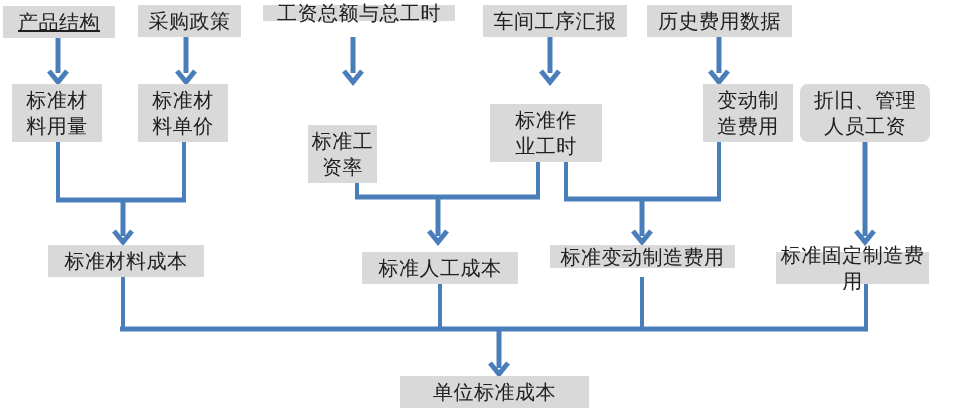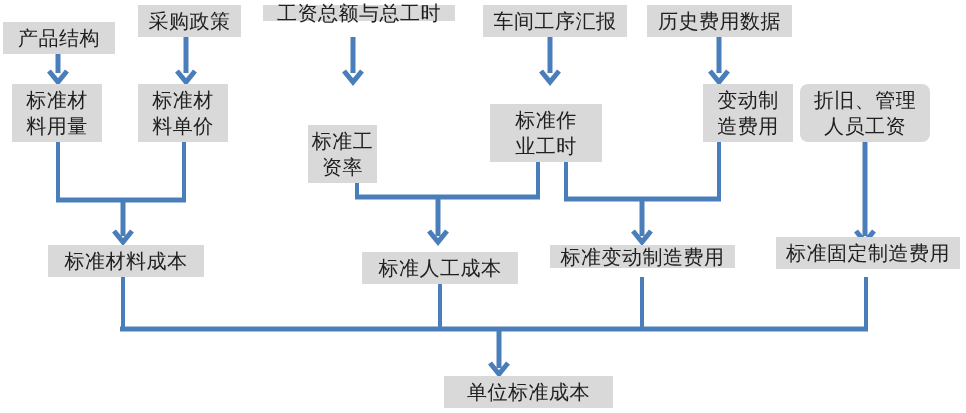--- a/index.html
+++ b/index.html
@@ -94,21 +94,21 @@
         <line x1="440" y1="277" x2="440" y2="329" stroke-width="4"></line>
         <line x1="642" y1="277" x2="642" y2="329" stroke-width="4"></line>
         <line x1="866" y1="277" x2="866" y2="329" stroke-width="4"></line>
         <line x1="120" y1="329" x2="868" y2="329" stroke-width="5"></line>
         <line x1="499" y1="329" x2="499" y2="368" stroke-width="5"></line>
         <polyline points="490,363 499,374 508,363" stroke-width="5"></polyline>
       </g>
     </g>
   </svg>
 
-  <div class="box" style="left:3px;   top:22px; width:112px; height:32px;">产品结构</div>
+  <div class="box" style="left:3px;   top:6px; width:112px; height:32px;text-decoration:underline;">产品结构</div>
   <div class="box" style="left:138px; top:5px; width:103px; height:32px;">采购政策</div>
   <div class="box" style="left:263px; top:5px; width:192px; height:16px;">工资总额与总工时</div>
   <div class="box" style="left:483px; top:5px; width:144px; height:32px;">车间工序汇报</div>
   <div class="box" style="left:647px; top:5px; width:145px; height:32px;">历史费用数据</div>
 
   <div class="box" style="left:12px;  top:84px; width:90px;  height:58px;">标准材
 料用量</div>
   <div class="box" style="left:138px; top:84px; width:90px;  height:58px;">标准材
 料单价</div>
   <div class="box" style="left:308px; top:84px; width:69px;  height:58px;margin-top:41px;">标准工
@@ -116,17 +116,17 @@
   <div class="box" style="left:490px; top:84px; width:112px;  height:58px;margin-top:20px;">标准作
 业工时</div>
   <div class="box" style="left:703px; top:84px; width:90px;  height:58px;">变动制
 造费用</div>
   <div class="box" style="left:800px; top:84px; width:130px; height:58px;border-radius:8px;">折旧、管理
 人员工资</div>
 
   <div class="box" style="left:48px;  top:245px; width:156px; height:32px;">标准材料成本</div>
   <div class="box" style="left:362px; top:245px; width:156px; height:32px;margin-top:7px;">标准人工成本</div>
   <div class="box" style="left:550px; top:245px; width:185px; height:23px;">标准变动制造费用</div>
-  <div class="box" style="left:776px; top:237px; width:184px; height:32px;">标准固定制造费用</div>
+  <div class="box" style="left:776px; top:252px; width:153px; height:32px;">标准固定制造费用</div>
 
-  <div class="box" style="left:444px; top:376px; width:169px; height:32px;">单位标准成本</div>
+  <div class="box" style="left:400px; top:376px; width:189px; height:32px;">单位标准成本</div>
 
 </div>
 
 </body></html>

